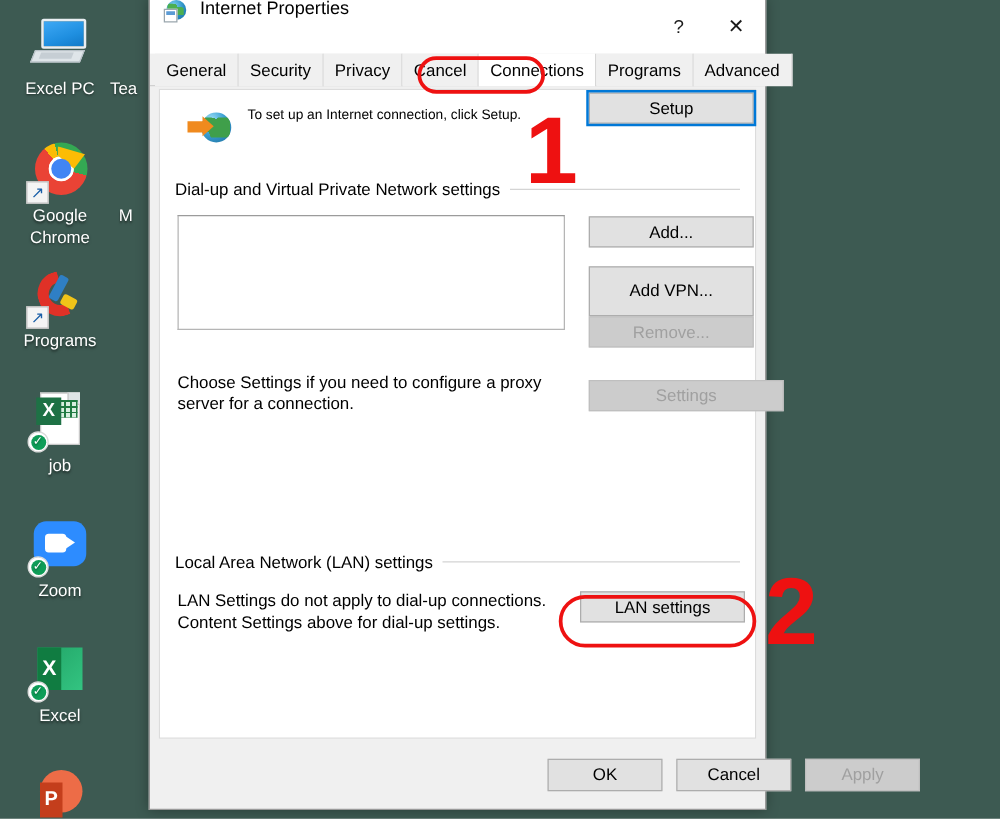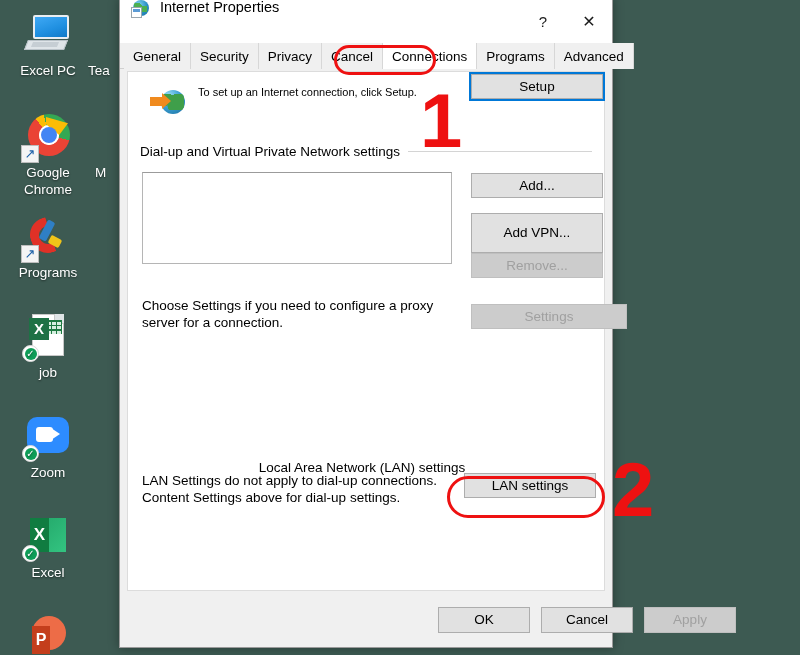--- a/index.html
+++ b/index.html
@@ -364,21 +364,21 @@
 
   .grp {
     position: absolute; left: 12px; right: 12px;
     display: flex; align-items: center;
     font-size: 13.5px; color: #000;
   }
   .grp .gl-txt { white-space: nowrap; padding-right: 8px; }
   .grp .gl-line { flex: 1; height: 1px; background: #d4d4d4; }
 
   .grp-dialup { top: 72px; }
-  .grp-lan { top: 388px; flex-direction: column; }
+  .grp-lan { top: 370px; }
 
   .listbox {
     position: absolute;
     left: 14px; top: 100px;
     width: 310px; height: 92px;
     background: #ffffff;
     border: 1px solid #b5b5b5;
     border-top-color: #9b9b9b;
   }
   .para {

